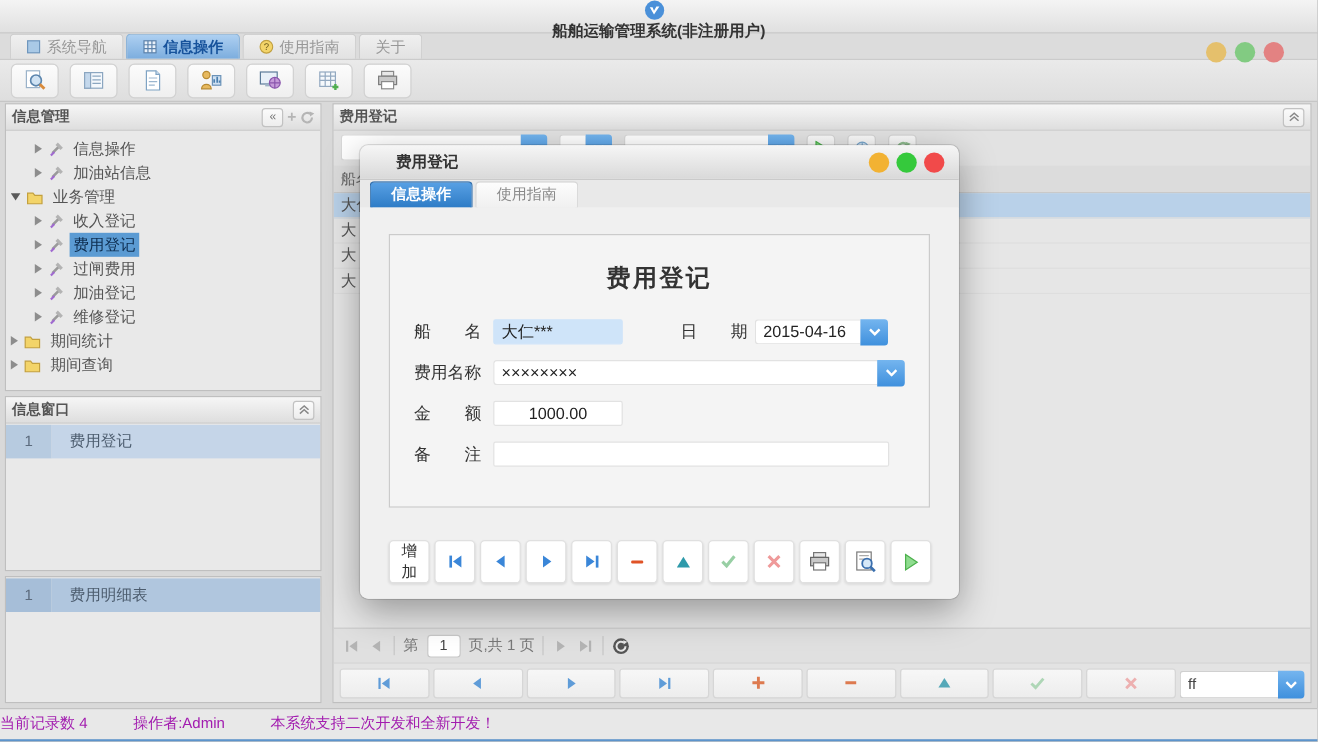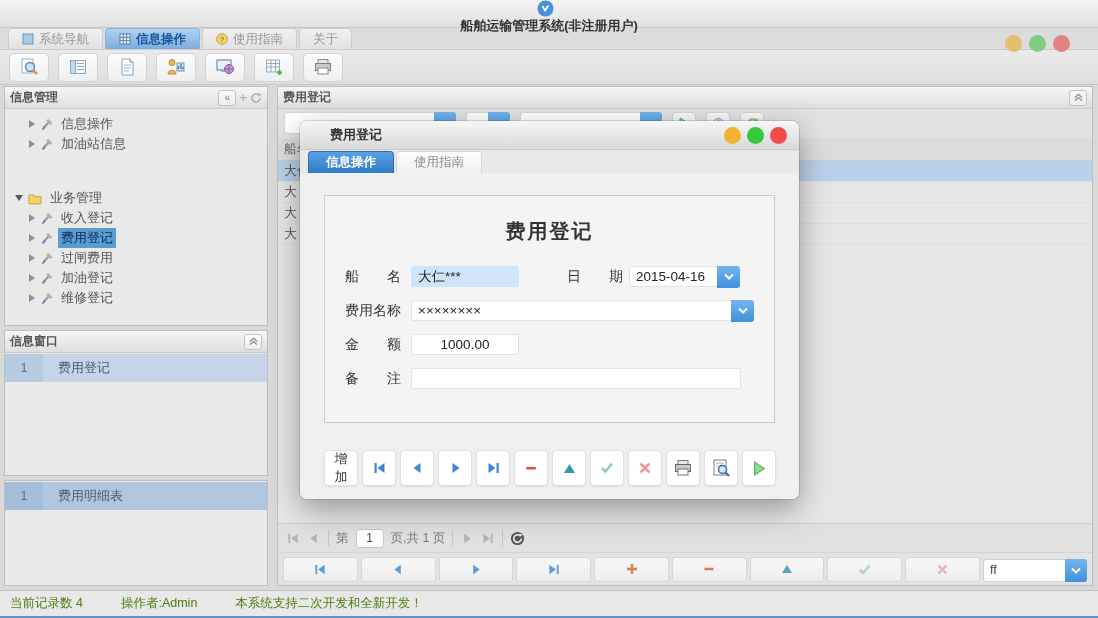--- a/index.html
+++ b/index.html
@@ -34,21 +34,21 @@
   .panel-header{height:22px;flex:none;background:linear-gradient(#f6f6f6,#dedede);border-bottom:1px solid #cacaca;
                 display:flex;align-items:center;padding:0 5px;}
   .panel-title{font-weight:bold;font-size:12px;color:#555;}
   .ph-tools{margin-left:auto;display:flex;align-items:center;gap:3px;}
   .sq-btn{width:18px;height:16px;border:1px solid #c2c2c2;border-radius:3px;background:linear-gradient(#fbfbfb,#ededed);
           display:flex;align-items:center;justify-content:center;color:#777;font-size:10px;line-height:1;}
   .ghost{color:#b5b5b5;font-size:13px;font-weight:bold;line-height:1;}
   
   .tree{padding-top:5px;}
   .tree-item{height:20px;display:flex;align-items:center;gap:5px;color:#555;}
-  .ti-0{padding-left:10px;margin-top:34px;} .ti-1{padding-left:24px;}
+  .ti-0{padding-left:4px;} .ti-1{padding-left:24px;}
   .arr-r{width:0;height:0;border-top:4px solid transparent;border-bottom:4px solid transparent;border-left:6px solid #8d8d8d;flex:none;}
   .arr-d{width:0;height:0;border-left:4px solid transparent;border-right:4px solid transparent;border-top:6px solid #5a5a5a;flex:none;}
   .tree-label{padding:1px 3px;}
   .tree-label.sel{background:#5b9bd3;color:#0d2c4e;}
   
   .slist-row{height:28px;display:flex;align-items:center;margin-top:1px;}
   .slist-num{width:38px;height:100%;display:flex;align-items:center;justify-content:center;color:#5c6b7d;font-size:12.5px;}
   .slist-label{flex:1;height:100%;display:flex;align-items:center;padding-left:15px;color:#4c5c6e;}
   .iw .slist-num{background:#b7cbe0;} .iw .slist-label{background:#c5d5e8;}
   .ro .slist-num{background:#a6bed8;} .ro .slist-label{background:#b0c6de;}
@@ -75,21 +75,21 @@
               font-size:12px;color:#444;background:#fff;font-family:inherit;}
   
   .bottom-bar{height:33px;flex:none;background:#e3e3e3;display:flex;align-items:center;gap:3px;padding:0 5px;border-top:1px solid #d4d4d4;}
   .bbtn{width:76px;height:25px;border-radius:3px;border:1px solid #d6d6d6;background:linear-gradient(#f7f7f7,#ededed);
         display:flex;align-items:center;justify-content:center;}
   .bb-combo{margin-left:auto;display:flex;height:21px;}
   .bb-input{width:82px;height:23px;background:#fff;border:1px solid #d0d0d0;border-right:none;border-radius:3px 0 0 3px;
             padding:0 6px;font-size:12.5px;color:#444;font-family:inherit;}
   
   .statusbar{position:absolute;left:0;right:0;bottom:0;height:26px;background:#e8e8e8;border-top:1px solid #c2c2c2;
-             display:flex;align-items:center;gap:38px;padding-left:10px;color:#4d7c0f;font-size:12.5px;}
+             display:flex;align-items:center;gap:38px;padding-left:0;color:#a21caf;font-size:12.5px;}
   
   .modal{position:absolute;left:300px;top:121px;width:499px;border-radius:7px;background:#f0f0f0;
          box-shadow:0 10px 30px rgba(0,0,0,.35),0 0 0 1px rgba(0,0,0,.12);}
   .modal-titlebar{height:29px;border-radius:7px 7px 0 0;background:linear-gradient(#f6f6f6,#d9d9d9);
                   border-bottom:1px solid #cacaca;display:flex;align-items:center;padding:0 12px;}
   .modal-title{font-weight:bold;font-size:13px;color:#333;margin-left:18px;}
   .modal-lights{margin-left:auto;display:flex;gap:6px;}
   .modal-tabs{height:23px;display:flex;align-items:flex-end;padding-left:8px;background:#e9e9e9;}
   .mtab{height:22px;display:flex;align-items:center;padding:0 17px;margin-right:2px;border-radius:4px 4px 0 0;
         font-size:12.5px;}

